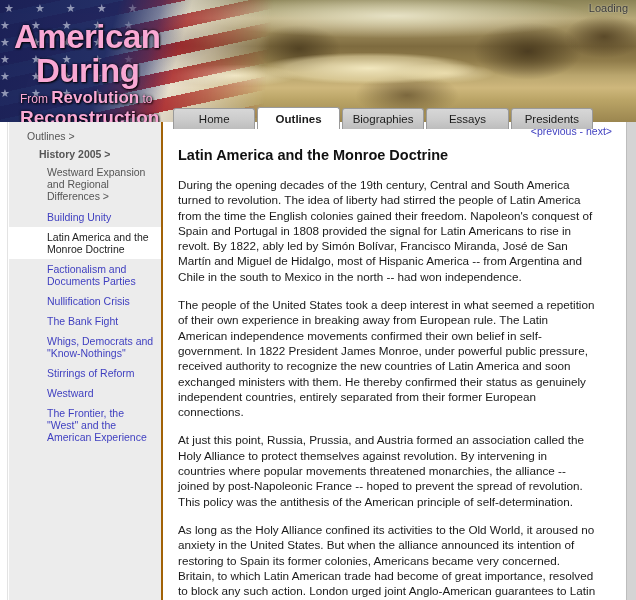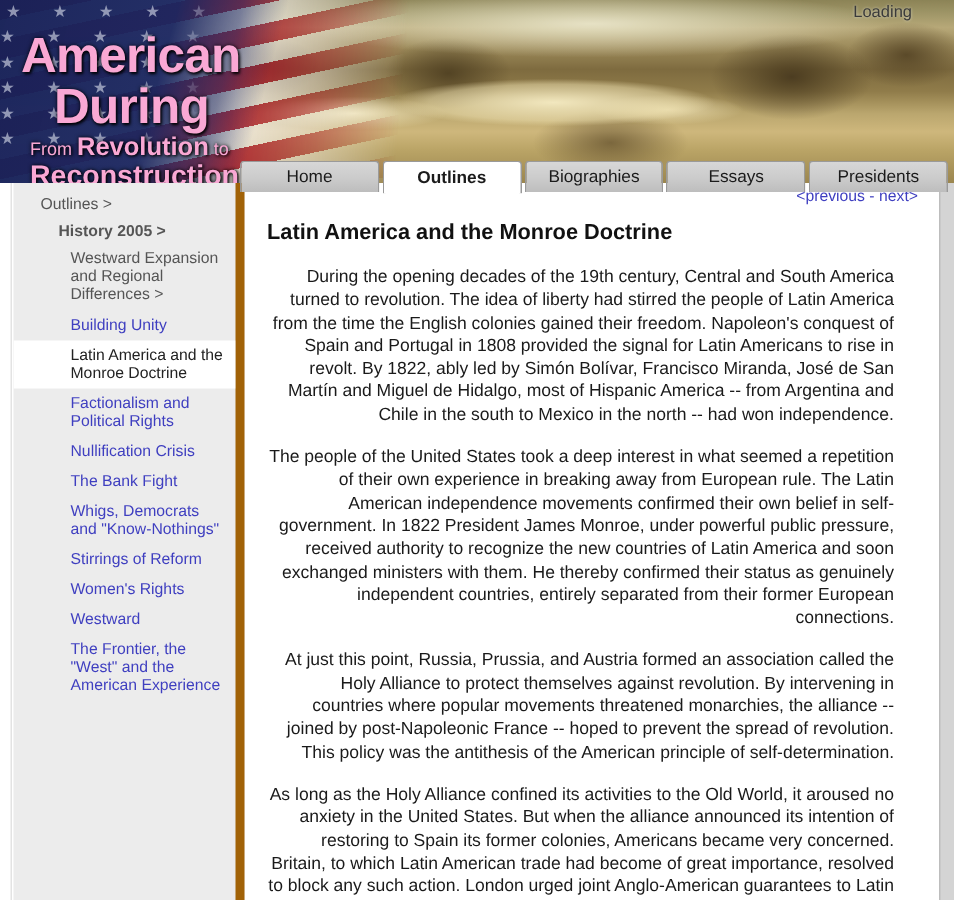--- a/index.html
+++ b/index.html
@@ -88,33 +88,33 @@
   .bt-line2 {
     font-size: 33px; font-weight: bold; line-height: 34px;
     padding-left: 22px; letter-spacing: -.5px;
   }
   .bt-sub1 { font-size: 12px; line-height: 17px; padding-left: 6px; margin-top: 1px; }
   .bt-sub1 .big { font-size: 17px; font-weight: bold; }
   .bt-sub2 { font-size: 19px; font-weight: bold; line-height: 20px; padding-left: 6px; }
   .bt-sub3 { font-size: 12px; font-weight: bold; line-height: 15px; padding-left: 6px; }
 
   .loading {
-    position: absolute; right: 28px; top: 2px;
+    position: absolute; right: 8px; top: 2px;
     font-size: 11px;
     color: #3a3a3a;
     text-shadow: 0 0 2px rgba(255,255,255,.55);
   }
 
   
   .tabbar {
     position: absolute;
-    left: 160px; top: 107px;
-    width: 472px; height: 22px;
+    left: 173px; top: 107px;
+    width: 420px; height: 22px;
     display: flex;
-    align-items: flex-start;
+    align-items: center;
     gap: 2px;
     z-index: 5;
   }
   .tab {
     height: 21px;
     flex: 1 1 0;
     background: linear-gradient(to bottom, #d7d7d7 0%, #cbcbcb 55%, #bdbdbd 100%);
     border: 1px solid #9a9a9a;
     border-bottom: none;
     border-radius: 3px 3px 0 0;
@@ -151,21 +151,21 @@
     background: #d4d4d4;
     border-left: 1px solid #bdbdbd;
   }
 
   
   .sidebar {
     position: absolute;
     left: 9px; top: 0;
     width: 154px; height: 478px;
     background: #ececec;
-    border-right: 6px solid #a16207;
+    border-right: 2px solid #a16207;
     padding-top: 5px;
     font-size: 10.5px;
     color: #555555;
     overflow: hidden;
   }
   .crumb {
     padding: 3px 6px 3px 0;
     line-height: 12px;
   }
   .crumb.l0 { margin-left: 18px; }
@@ -216,21 +216,21 @@
     font-size: 14.5px;
     font-weight: bold;
     color: #111111;
     line-height: 17px;
   }
   p.para {
     margin: 0 16px 13px 0;
     font-size: 11.7px;
     line-height: 15.3px;
     color: #1a1a1a;
-    text-align: right;
+    text-align: left;
   }
   p.para .quote { font-style: italic; }
 </style>
 </head>
 <body>
 
 <div id="page">
 
   <div class="banner">
     <div class="banner-art"></div>
@@ -261,26 +261,25 @@
     <div class="edge-left"></div>
     <div class="edge-right"></div>
 
     <div class="sidebar">
       <div class="crumb l0">Outlines &gt;</div>
       <div class="crumb l1">History 2005 &gt;</div>
       <div class="crumb l2">Westward Expansion and Regional Differences &gt;</div>
       <div class="nav-list" id="navlist">
           <a class="nav-item">Building Unity</a>
           <a class="nav-item current">Latin America and the Monroe Doctrine</a>
-          <a class="nav-item">Factionalism and Political Rights</a>
+          <a class="nav-item">Factionalism and Documents Parties</a>
           <a class="nav-item">Nullification Crisis</a>
           <a class="nav-item">The Bank Fight</a>
           <a class="nav-item">Whigs, Democrats and "Know-Nothings"</a>
           <a class="nav-item">Stirrings of Reform</a>
-          <a class="nav-item">Women's Rights</a>
           <a class="nav-item">Westward</a>
           <a class="nav-item">The Frontier, the "West" and the American Experience</a>
         </div>
     </div>
 
     <div class="main">
 
       <div class="pagenav"><span>&lt;</span><a>previous</a><span class="sep"> - </span><a>next</a><span>&gt;</span></div>
 
       <h1 class="article-title">Latin America and the Monroe Doctrine</h1>

